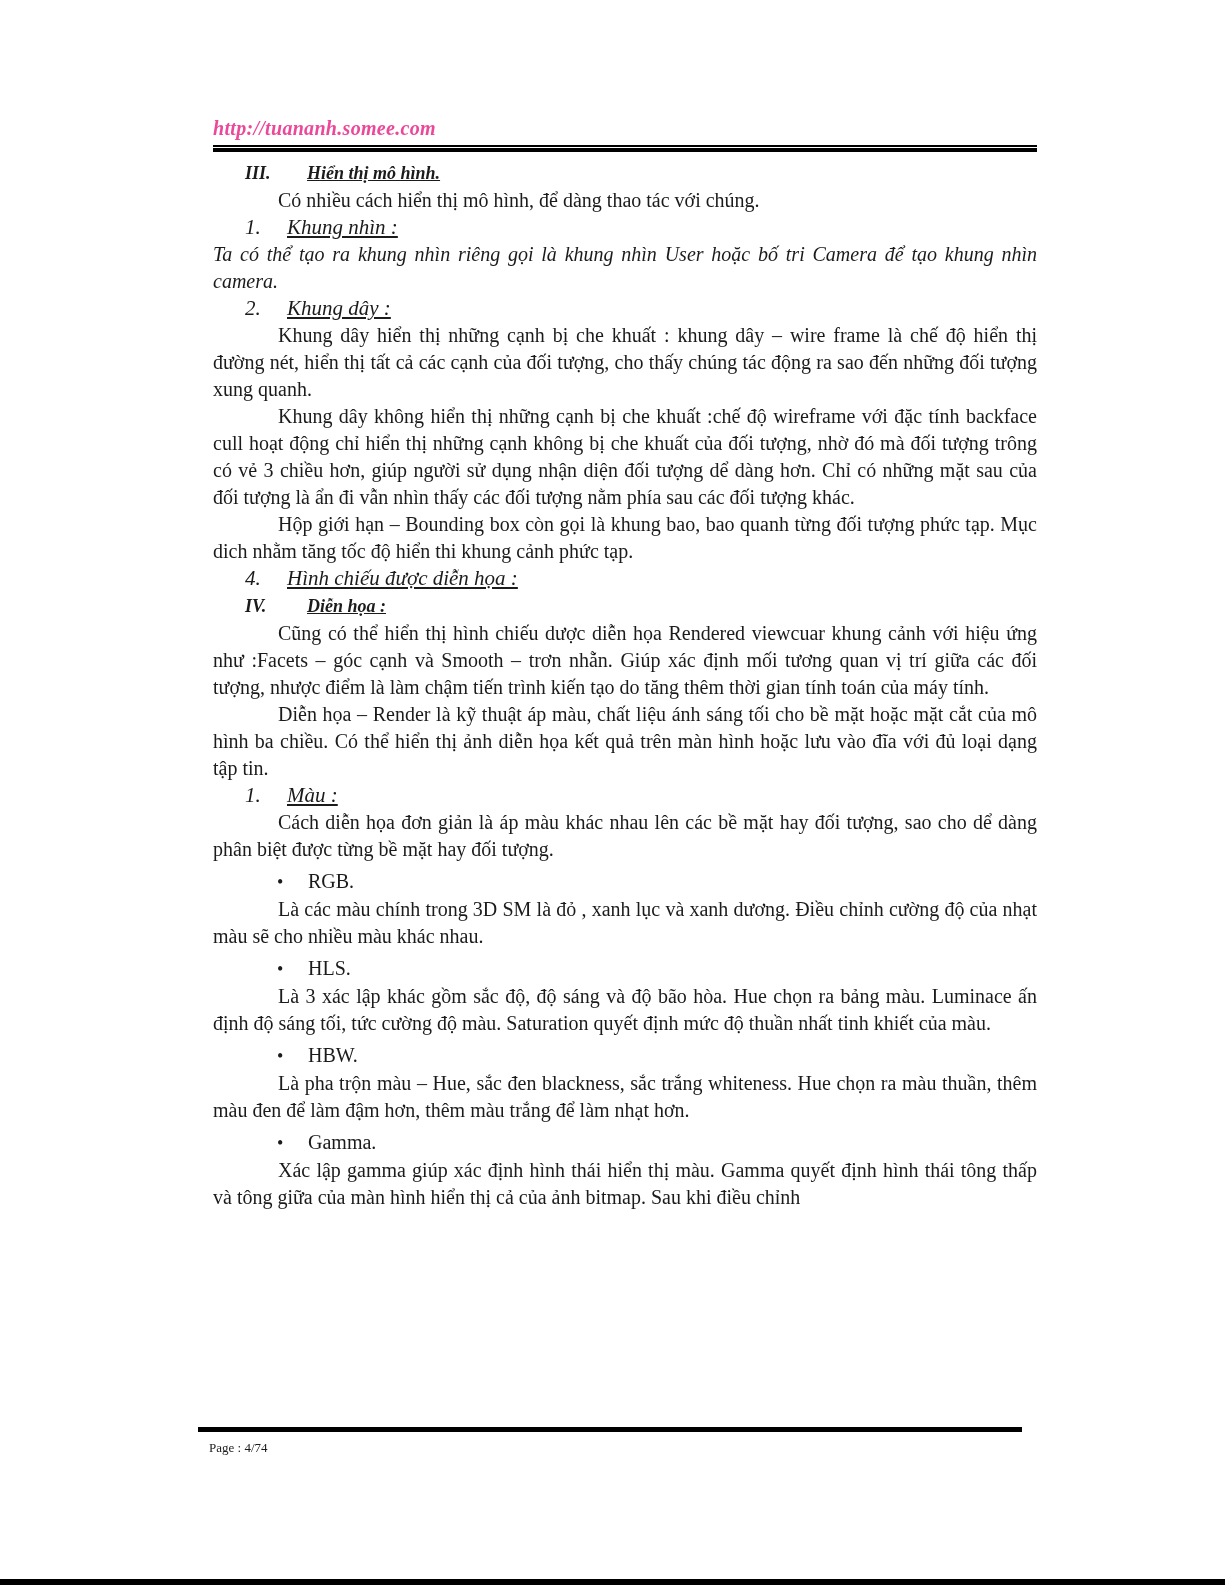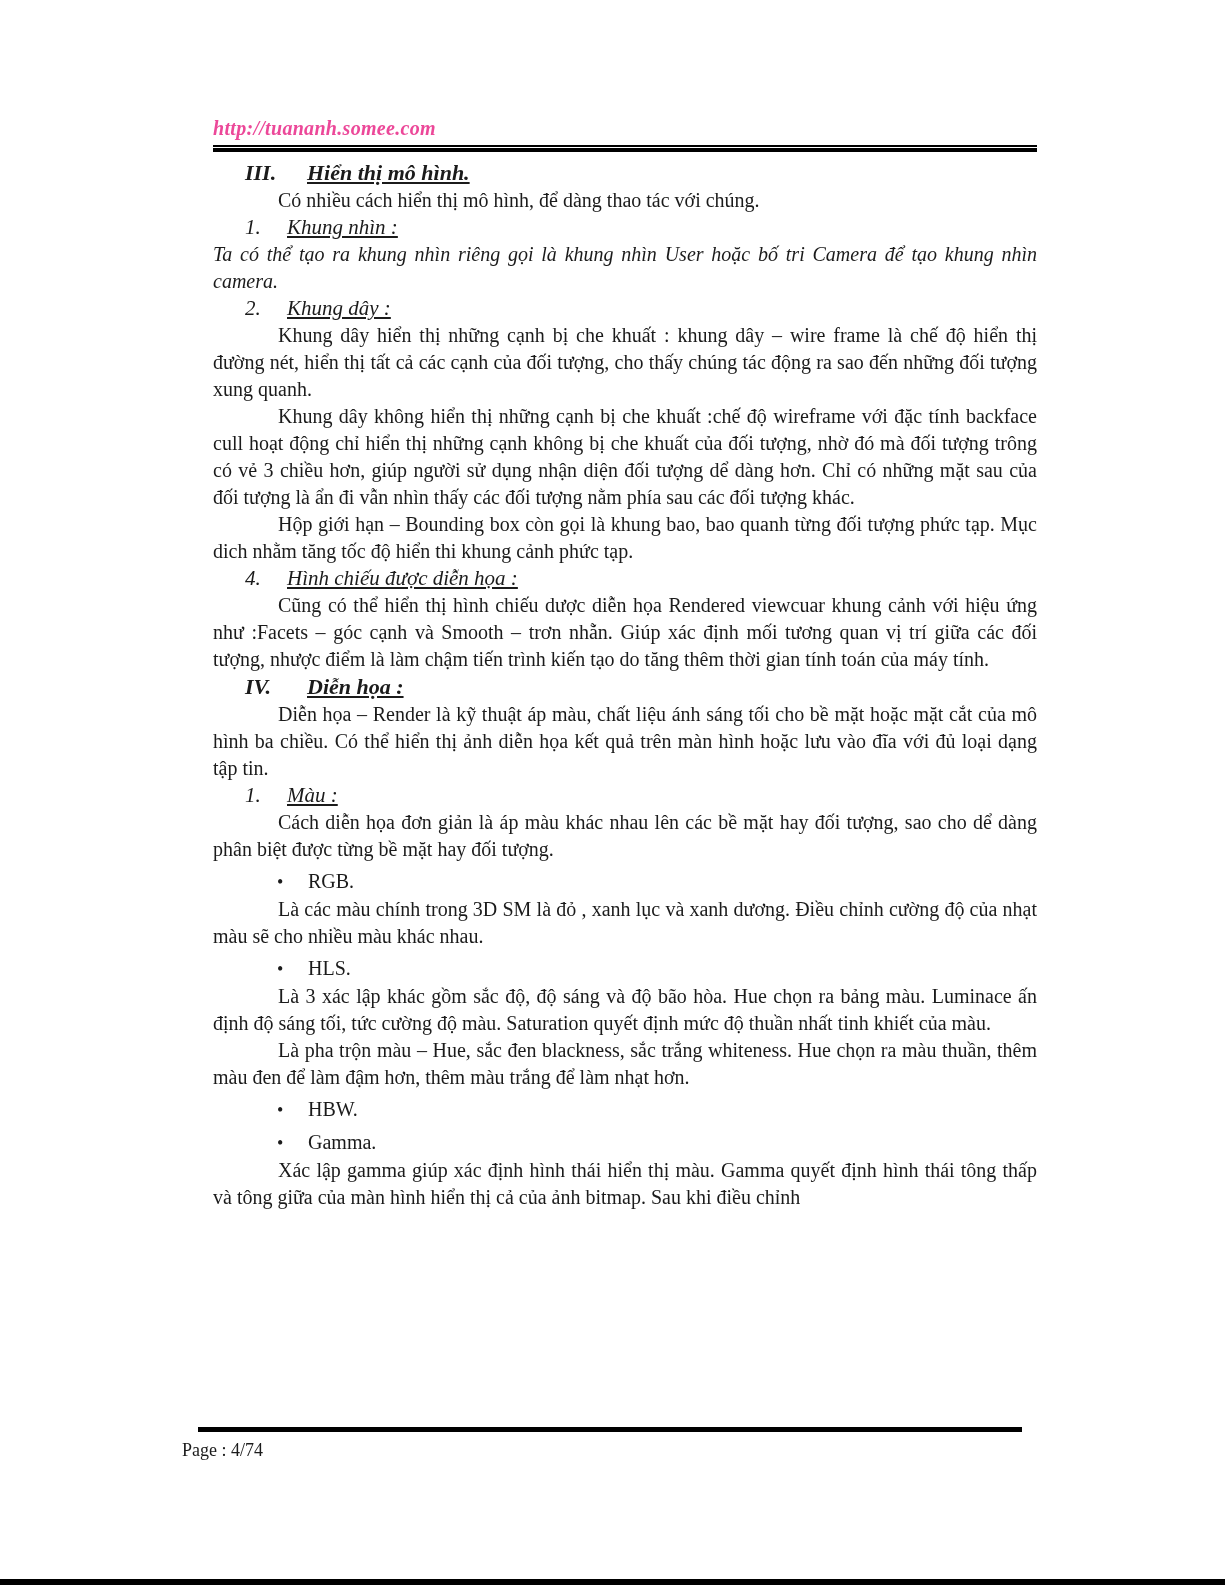--- a/index.html
+++ b/index.html
@@ -12,37 +12,37 @@
     font-size:20px;line-height:24px;font-weight:bold;font-style:italic;
     color:#ec4899;letter-spacing:.3px;
   }
   .header-rule{
     margin-top:5px;height:1px;
     border-top:2px solid #000;border-bottom:4px solid #000;
   }
   .doc{margin-top:7px;font-size:20px;line-height:27px;}
   .block{position:relative;}
   .heading{
-    padding-left:32px;font-size:22px;line-height:28px;
+    padding-left:32px;font-size:18px;line-height:28px;
     font-weight:bold;font-style:italic;
   }
   .heading .num{display:inline-block;width:62px;}
   .heading .text{text-decoration:underline;}
   .item{padding-left:32px;font-style:italic;font-size:21px;}
   .item .num{display:inline-block;width:42px;}
   .item .text{text-decoration:underline;}
   .bullet{padding-left:64px;margin-top:5px;}
   .bullet .dot{display:inline-block;width:31px;font-size:18px;}
   .para{text-align:justify;text-indent:65px;}
   .para.no-indent{text-indent:0;font-style:italic;}
   .footer-rule{
     position:absolute;left:198px;top:1427px;width:824px;height:5px;background:#000;
   }
   .page-label{
-    position:absolute;left:182px;top:1440px;font-size:18px;color:#1b1b1b;
+    position:absolute;left:209px;top:1440px;font-size:13px;color:#1b1b1b;
   }
   .bottom-strip{
     position:absolute;left:0;bottom:0;width:1225px;height:6px;background:#000;
   }
 </style>
 </head>
 <body>
 
 <div class="page">
   <div class="content">
@@ -51,31 +51,31 @@
     <div class="doc">
         <div class="block heading"><span class="num">III.</span><span class="text">Hiển thị mô hình.</span></div>
         <div class="block para">Có nhiều cách hiển thị mô hình, để dàng thao tác với chúng.</div>
         <div class="block item"><span class="num">1.</span><span class="text">Khung nhìn :</span></div>
         <div class="block para no-indent">Ta có thể tạo ra khung nhìn riêng gọi là khung nhìn User hoặc bố tri Camera để tạo khung nhìn camera.</div>
         <div class="block item"><span class="num">2.</span><span class="text">Khung dây :</span></div>
         <div class="block para">Khung dây hiển thị những cạnh bị che khuất : khung dây – wire frame là chế độ hiển thị đường nét, hiển thị tất cả các cạnh của đối tượng, cho thấy chúng tác động ra sao đến những đối tượng xung quanh.</div>
         <div class="block para">Khung dây không hiển thị những cạnh bị che khuất :chế độ wireframe với đặc tính backface cull hoạt động chỉ hiển thị những cạnh không bị che khuất của đối tượng, nhờ đó mà đối tượng trông có vẻ 3 chiều hơn, giúp người sử dụng nhận diện đối tượng dể dàng hơn. Chỉ có những mặt sau của đối tượng là ẩn đi vẫn nhìn thấy các đối tượng nằm phía sau các đối tượng khác.</div>
         <div class="block para">Hộp giới hạn – Bounding box còn gọi là khung bao, bao quanh từng đối tượng  phức tạp. Mục dich nhằm tăng tốc độ hiển thi khung cảnh phức tạp.</div>
         <div class="block item"><span class="num">4.</span><span class="text">Hình chiếu được diễn họa :</span></div>
+        <div class="block heading"><span class="num">IV.</span><span class="text">Diễn họa :</span></div>
         <div class="block para">Cũng có thể hiển thị hình chiếu dược diễn họa Rendered viewcuar khung cảnh với hiệu ứng như :Facets – góc cạnh và Smooth – trơn nhẵn. Giúp xác định mối tương quan vị trí giữa các đối tượng, nhược điểm là làm chậm tiến trình kiến tạo do tăng thêm thời gian tính toán của máy tính.</div>
-        <div class="block heading"><span class="num">IV.</span><span class="text">Diễn họa :</span></div>
         <div class="block para">Diễn họa – Render là kỹ thuật áp màu, chất liệu ánh sáng tối cho bề mặt hoặc mặt cắt của mô hình ba chiều. Có thể hiển thị ảnh diễn họa kết quả trên màn hình hoặc lưu vào đĩa với đủ loại dạng tập tin.</div>
         <div class="block item"><span class="num">1.</span><span class="text">Màu :</span></div>
         <div class="block para">Cách diễn họa đơn giản là áp màu khác nhau lên các bề mặt hay đối tượng, sao cho dể dàng phân biệt được từng bề mặt hay đối tượng.</div>
         <div class="block bullet"><span class="dot">•</span><span class="text">RGB.</span></div>
         <div class="block para">Là các màu chính trong 3D SM là đỏ , xanh lục và xanh dương. Điều chỉnh cường độ của nhạt màu sẽ cho nhiều màu khác nhau.</div>
         <div class="block bullet"><span class="dot">•</span><span class="text">HLS.</span></div>
         <div class="block para">Là 3 xác lập khác gồm sắc độ, độ sáng và độ bão hòa. Hue chọn ra bảng màu. Luminace ấn định độ sáng tối, tức cường độ màu. Saturation quyết định mức độ thuần nhất tinh khiết của màu.</div>
+        <div class="block bullet"><span class="dot">•</span><span class="text">HBW.</span></div>
         <div class="block para">Là pha trộn màu – Hue, sắc đen blackness, sắc trắng whiteness. Hue chọn ra màu thuần, thêm màu đen để làm đậm hơn, thêm màu trắng để làm nhạt hơn.</div>
-        <div class="block bullet"><span class="dot">•</span><span class="text">HBW.</span></div>
         <div class="block bullet"><span class="dot">•</span><span class="text">Gamma.</span></div>
         <div class="block para">Xác lập gamma giúp xác định hình thái hiển thị màu. Gamma quyết định hình thái tông thấp và tông giữa  của màn hình hiển thị  cả của ảnh bitmap. Sau khi điều chỉnh</div>
       </div>
   </div>
   <div class="footer-rule"></div>
   <div class="page-label">Page : 4/74</div>
   <div class="bottom-strip"></div>
 </div>
 
 </body></html>

